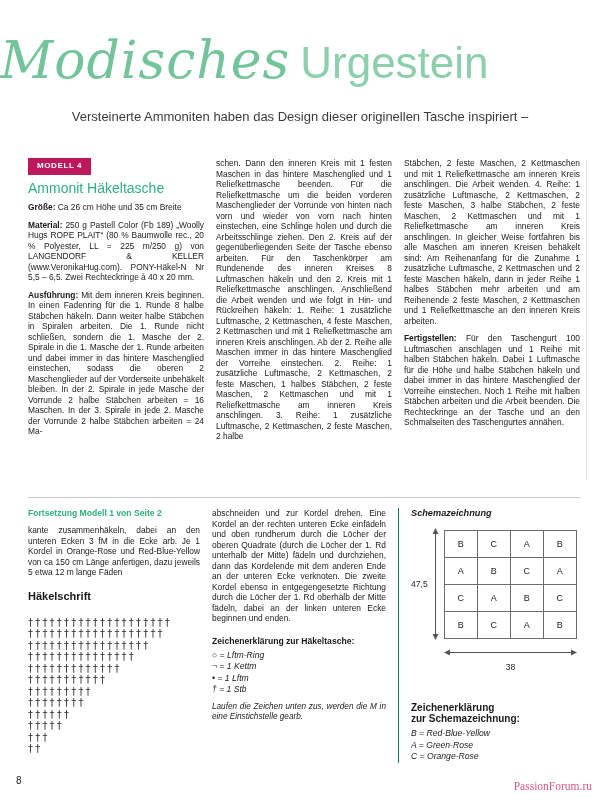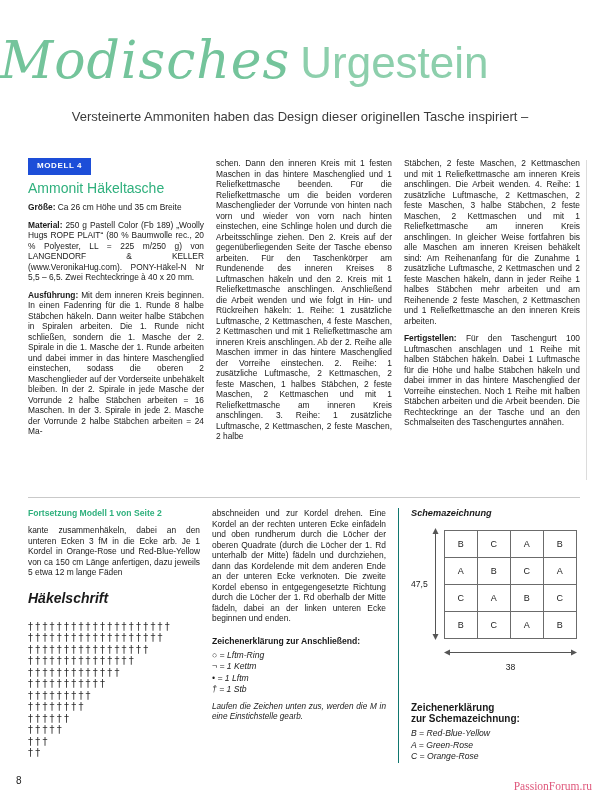--- a/index.html
+++ b/index.html
@@ -14,36 +14,36 @@
   .title-plain  { font-family:"Liberation Sans", sans-serif; font-size:44px; color:#8dcfac; }
   .subtitle { position:absolute; top:107px; left:0; width:600px; text-align:center;
               font-size:13px; line-height:19px; color:#3b3b3b; }
 
   
   .top-cols { position:absolute; top:158px; left:28px; width:552px; display:flex; gap:12px; }
   .col { width:176px; font-size:8.4px; line-height:10.5px; text-align:justify; }
   .col p { margin-bottom:7px; }
   .lead { font-weight:bold; }
 
-  .badge { display:inline-block; background:#1d4ed8; color:#fff; font-size:8px; font-weight:bold;
+  .badge { display:inline-block; background:#be185d; color:#fff; font-size:8px; font-weight:bold;
            letter-spacing:0.6px; padding:3px 9px; margin-bottom:8px; }
   .model-title { font-size:14px; color:#2fb07d; font-weight:normal; margin:0 0 9px; text-align:left; }
 
   .right-rule { position:absolute; top:160px; right:13px; height:320px; border-left:1px solid #dcdcdc; }
   .divider { position:absolute; top:497px; left:28px; width:552px; border-top:1px solid #c9c9c9; }
 
   
   .bottom-cols { position:absolute; top:508px; left:28px; width:552px; display:flex; }
   .bcol1 { width:172px; margin-right:12px; }
   .bcol2 { width:174px; margin-right:12px; }
   .bcol3 { width:182px; border-left:1px solid #0f766e; padding-left:12px; }
   .btxt { font-size:8.4px; line-height:10.5px; text-align:justify; }
 
   .green-head { color:#2fb07d; font-weight:bold; font-size:8.6px; margin-bottom:7px; text-align:left; }
-  .sub-head { font-weight:bold; font-style:italic; font-size:14px; margin:12px 0 15px; }
+  .sub-head { font-weight:bold; font-size:11px; margin:12px 0 15px; }
 
   .chart { margin-top:4px; }
   .chart-row { font-family:"DejaVu Sans", sans-serif; font-size:10px; line-height:11.5px;
                letter-spacing:2.2px; color:#2c2c2c; white-space:nowrap; }
 
   .legend-title { font-weight:bold; font-size:8.6px; margin:12px 0 4px; }
   .legend-item { font-style:italic; font-size:8.6px; line-height:11.5px; }
   .legend-note { font-style:italic; font-size:8.2px; line-height:10.5px; margin-top:6px; text-align:justify; }
 
   
@@ -114,21 +114,21 @@
           <div class="chart-row">††††††††</div>
           <div class="chart-row">††††††</div>
           <div class="chart-row">†††††</div>
           <div class="chart-row">†††</div>
           <div class="chart-row">††</div>
         </div>
     </div>
 
     <div class="bcol2">
       <p class="btxt">abschneiden und zur Kordel drehen. Eine Kordel an der rechten unteren Ecke einfädeln und oben rundherum durch die Löcher der oberen Quadrate (durch die Löcher der 1. Rd unterhalb der Mitte) fädeln und durchziehen, dann das Kordelende mit dem anderen Ende an der unteren Ecke verknoten. Die zweite Kordel ebenso in entgegengesetzte Richtung durch die Löcher der 1. Rd oberhalb der Mitte fädeln, dabei an der linken unteren Ecke beginnen und enden.</p>
-      <div class="legend-title">Zeichenerklärung zur Anschließend:</div>
+      <div class="legend-title">Zeichenerklärung zur Häkeltasche:</div>
       <div>
         <div class="legend-item">○ = Lftm-Ring</div>
         <div class="legend-item">¬ = 1 Kettm</div>
         <div class="legend-item">• = 1 Lftm</div>
         <div class="legend-item">† = 1 Stb</div>
       </div>
       <p class="legend-note">Laufen die Zeichen unten zus, werden die M in eine Einstichstelle gearb.</p>
     </div>
 
     <div class="bcol3">

